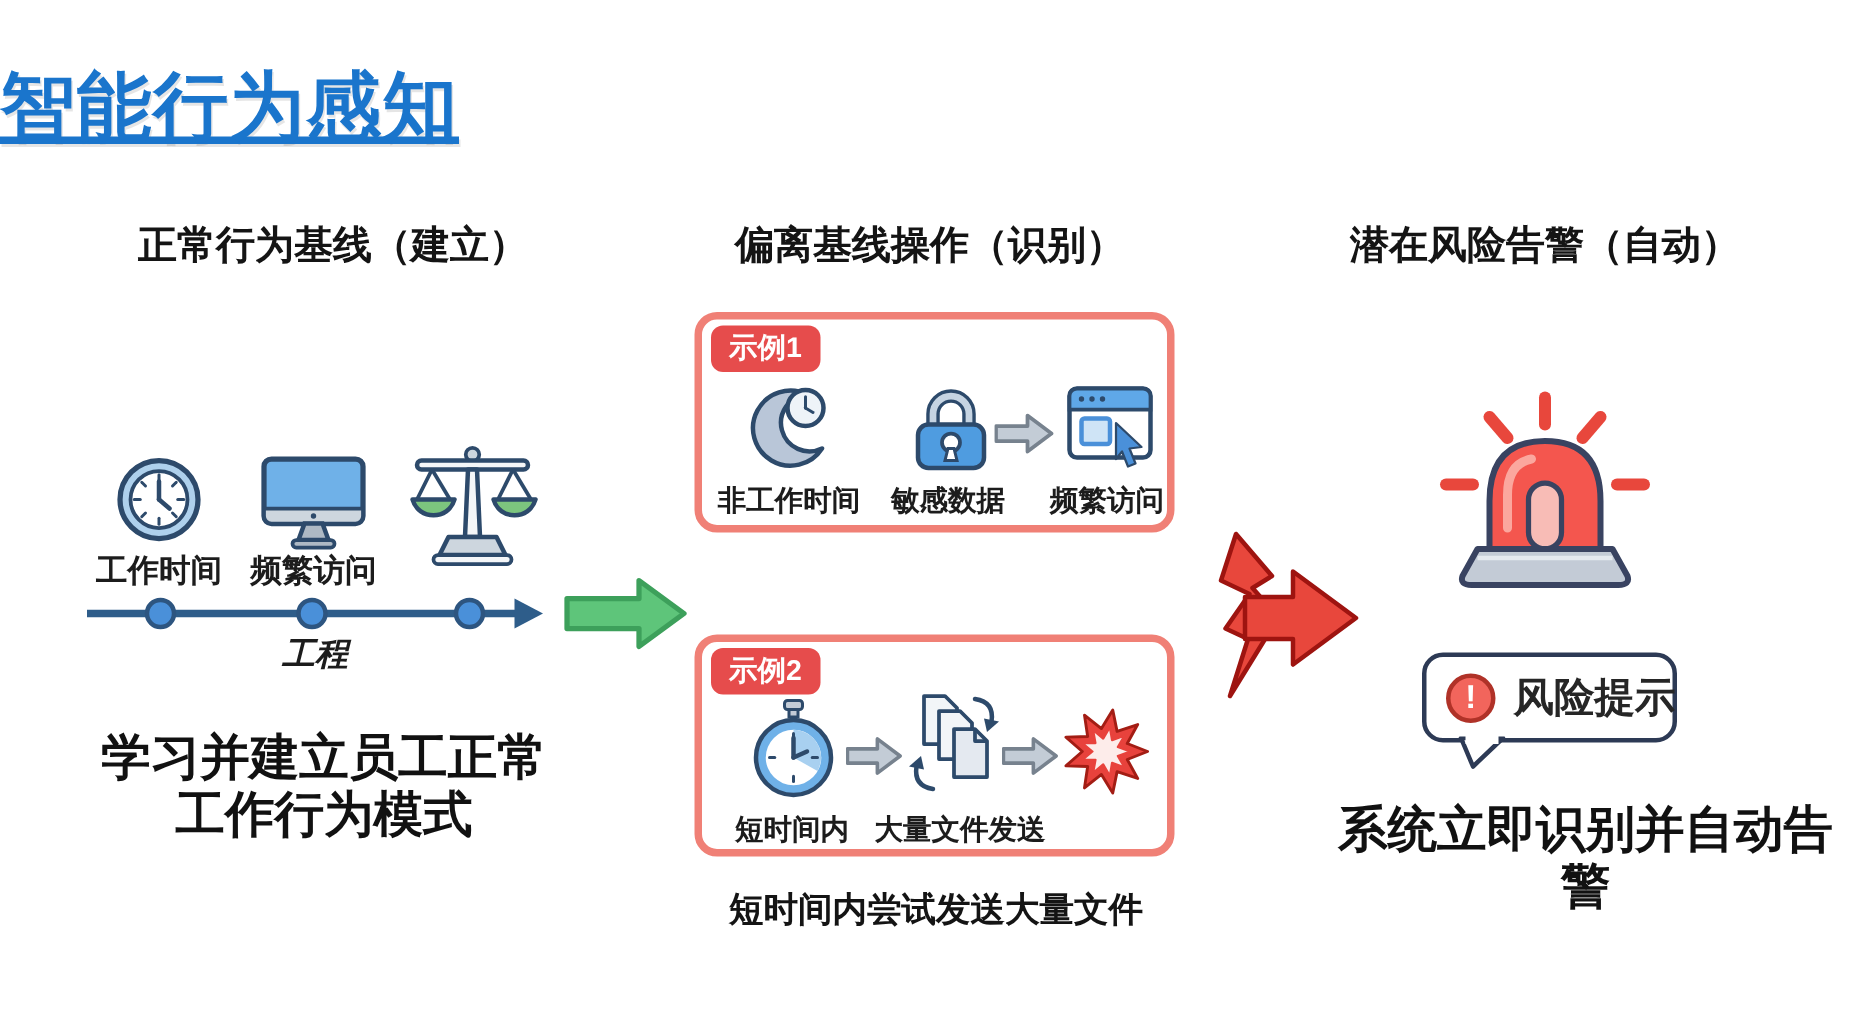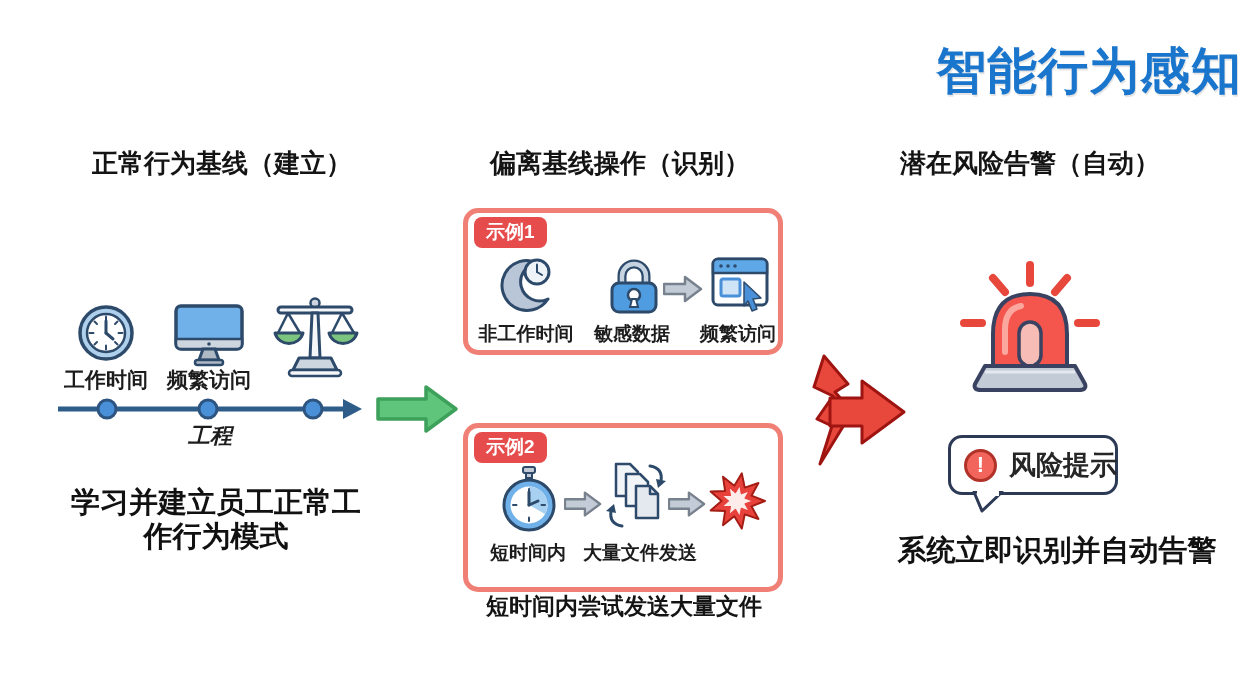--- a/index.html
+++ b/index.html
@@ -2,34 +2,34 @@
 <html><head>
 <meta charset="utf-8">
 <style>
   html,body{margin:0;padding:0;background:#ffffff;}
   .canvas{
     position:relative;width:1242px;height:677px;background:#ffffff;overflow:hidden;
     font-family:"Liberation Sans","DejaVu Sans",sans-serif;color:#151515;
   }
   .abs{position:absolute;}
   .title{
-    position:absolute;top:38px;left:0;width:100%;text-align:right;
+    position:absolute;top:38px;left:0;width:100%;text-align:left;
     font-size:50px;font-weight:800;color:#1a75cc;letter-spacing:1px;
-    text-shadow:1px 2px 0 rgba(0,0,0,0.10);white-space:nowrap;
+    text-shadow:1px 2px 0 rgba(0,0,0,0.10);white-space:nowrap;text-decoration:underline;
   }
   .hdr{
     position:absolute;top:146px;transform:translateX(-50%);
     font-size:26px;font-weight:800;color:#141414;white-space:nowrap;
   }
   .ilabel{
     position:absolute;transform:translateX(-50%);
     font-size:21px;font-weight:700;color:#1c1c1c;white-space:nowrap;
   }
   .summary{
-    position:absolute;text-align:center;font-size:29px;font-weight:800;
+    position:absolute;text-align:center;font-size:33px;font-weight:800;
     color:#111;line-height:1.16;
   }
   .ex-box{
     position:absolute;left:463px;width:320px;height:147px;box-sizing:border-box;
     background:#ffffff;border:5px solid #f08076;border-radius:15px;
   }
   .ex-tag{
     position:absolute;left:6px;top:4px;background:#e64c4c;color:#ffffff;
     font-size:19px;font-weight:700;padding:2px 12px 3px 12px;border-radius:8px;
     white-space:nowrap;
@@ -181,21 +181,21 @@
         </g>
         <rect x="10" y="22" width="19" height="17" rx="2" fill="#cfe4f6" stroke="#4a90d9" stroke-width="3"></rect>
         <polygon points="33,25 50,41 42,42 46,52 41,54 37,44 33,49" fill="#4a90d9" stroke="#2d4a6b" stroke-width="1.5" stroke-linejoin="round"></polygon>
       </svg>
     </div>
     <div class="blabel" style="left:58px;">非工作时间</div>
     <div class="blabel" style="left:164px;">敏感数据</div>
     <div class="blabel" style="left:270px;">频繁访问</div>
   </div>
 
-  <div class="ex-box" style="top:423px;height:169px;">
+  <div class="ex-box" style="top:423px;height:148px;">
     <div class="ex-tag">示例2</div>
 
     <div class="abs" style="left:32px;top:38px;">
       <svg width="58" height="68" viewBox="0 0 58 68">
         <rect x="23" y="1" width="12" height="6" rx="2" fill="#c3cbd6" stroke="#2d4a6b" stroke-width="2"></rect>
         <rect x="26" y="7" width="6" height="5" fill="#c3cbd6" stroke="#2d4a6b" stroke-width="2"></rect>
         <circle cx="29" cy="39" r="25" fill="#6fb1e8" stroke="#2d4a6b" stroke-width="3"></circle>
         <circle cx="29" cy="39" r="18.5" fill="#ffffff"></circle>
         <path d="M29,39 V20.5 A18.5,18.5 0 0 1 45,48 Z" fill="#a8d0f0"></path>
         <g stroke="#2d4a6b" stroke-width="2" stroke-linecap="round">

